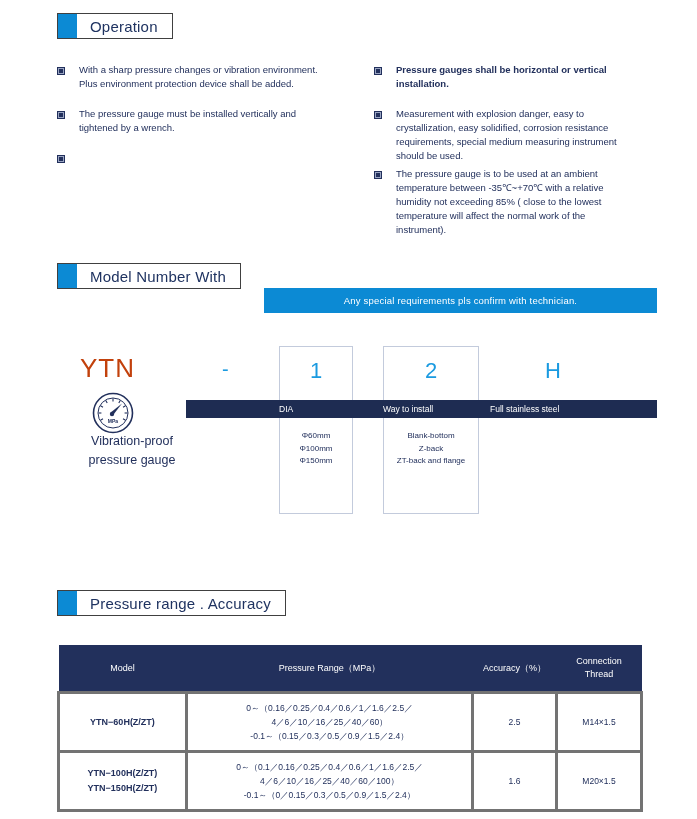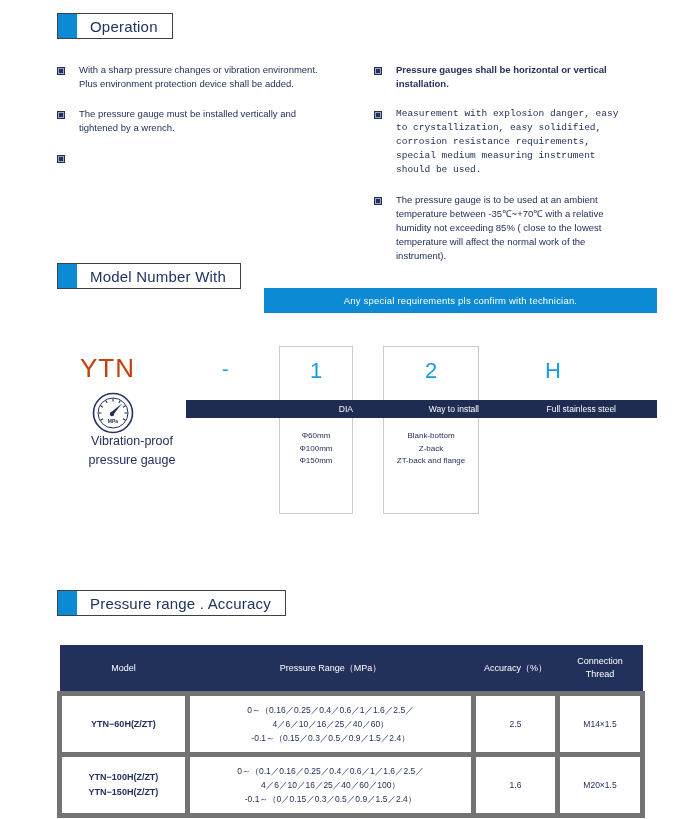--- a/index.html
+++ b/index.html
@@ -128,21 +128,21 @@
     height: 18px;
     left: 186px;
     top: 400px;
     width: 471px;
   }
   .navy-lbl {
     position: absolute;
     color: #ffffff;
     font-size: 8.5px;
     line-height: 18px;
-    text-align: right;
+    text-align: left;
     top: 400px;
     height: 18px;
   }
 
   
   table.ptable {
     position: absolute;
     left: 57px;
     top: 645px;
     width: 583px;
@@ -153,21 +153,21 @@
     background: #22305c;
     color: #ffffff;
     font-size: 9px;
     font-weight: normal;
     line-height: 13px;
     padding: 10px 2px;
     text-align: center;
     border: none;
   }
   table.ptable td {
-    border: 5px solid #737373;
+    border: 3px solid #737373;
     text-align: center;
     color: #22305c;
     font-size: 8.5px;
     line-height: 14px;
     padding: 7px 3px;
   }
   table.ptable td.model {
     font-weight: bold;
     font-size: 9px;
     line-height: 15px;
@@ -195,21 +195,21 @@
   <div class="bullet-row">
     <div class="bullet-sq"></div>
   </div>
 </div>
 
 <div class="bullets" style="left:374px; top:63px; width:300px;">
   <div class="bullet-row" style="margin-bottom:16px;font-weight:bold;">
     <div class="bullet-sq"></div>
     <div class="bullet-text" style="width:245px;">Pressure gauges shall be horizontal or vertical installation.</div>
   </div>
-  <div class="bullet-row" style="margin-bottom:16px;font-family:Liberation Mono, monospace;">
+  <div class="bullet-row" style="margin-bottom:4px;">
     <div class="bullet-sq"></div>
     <div class="bullet-text" style="width:248px;">Measurement with explosion danger, easy to crystallization, easy solidified, corrosion resistance requirements, special medium measuring instrument should be used.</div>
   </div>
   <div class="bullet-row">
     <div class="bullet-sq"></div>
     <div class="bullet-text" style="width:244px;">The pressure gauge is to be used at an ambient temperature between -35℃~+70℃ with a relative humidity not exceeding 85% ( close to the lowest temperature will affect the normal work of the instrument).</div>
   </div>
 </div>
 
 <div class="banner-blue" style="left:264px; top:264px; width:393px; height:25px;">

